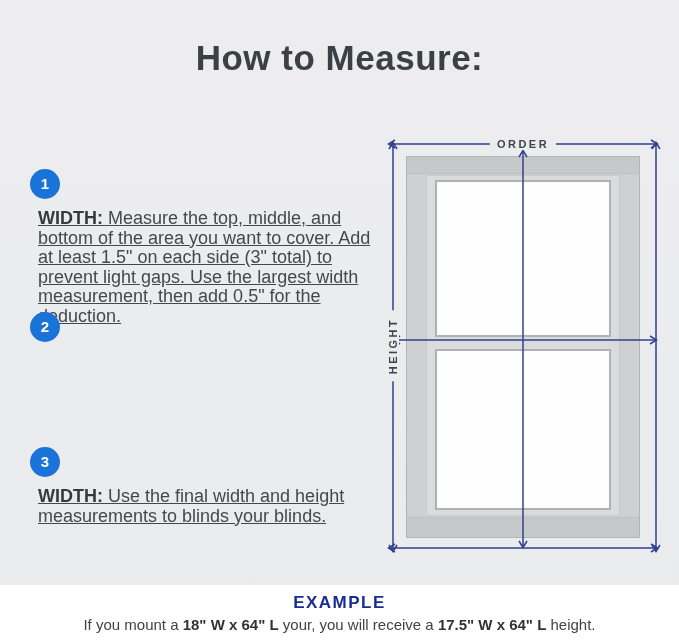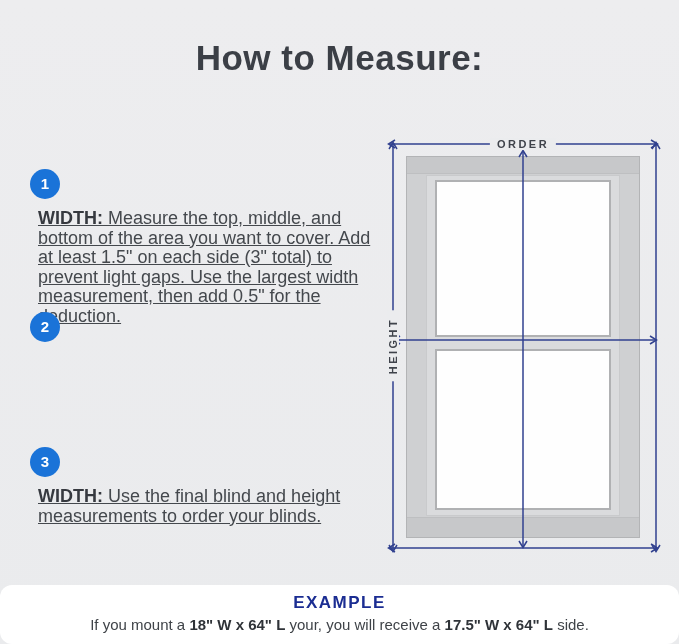--- a/index.html
+++ b/index.html
@@ -77,21 +77,21 @@
     position:absolute; background:#ebecee; padding:0 7px;
     font-size:11px; font-weight:700; letter-spacing:2.5px; color:#3f434b;
     white-space:nowrap;
   }
   .label-width { left:143px; top:14px; transform:translate(-50%,-50%); }
   .label-height { left:13px; top:216px; transform:translate(-50%,-50%) rotate(-90deg); }
 
   
   .footer {
     position:absolute; left:0; right:0; top:585px; height:59px;
-    background:#ffffff; text-align:center;border-radius:12px;
+    background:#ffffff; text-align:center;
   }
   .example-label {
     margin-top:8px; font-size:17px; font-weight:800;
     color:#1b2d92; letter-spacing:1.5px;
   }
   .example-text { margin-top:3px; font-size:15px; color:#3f4348; }
   .example-text b { font-weight:700; color:#2f3338; }
 </style>
 </head>
 <body>
@@ -104,21 +104,21 @@
   <div class="step-badge">1</div>
   <p class="step-text"><b class="step-label">WIDTH:</b> <span>Measure the top, middle, and bottom of the area you want to cover. Add at least 1.5" on each side (3" total) to prevent light gaps. Use the largest width measurement, then add 0.5" for the deduction.</span></p>
 </div>
 
 <div class="step step-2">
   <div class="step-badge">2</div>
 </div>
 
 <div class="step step-3">
   <div class="step-badge">3</div>
-  <p class="step-text"><b class="step-label">WIDTH:</b> <span>Use the final blind and height measurements to order your blinds.</span></p>
+  <p class="step-text"><b class="step-label">WIDTH:</b> <span>Use the final width and height measurements to blinds your blinds.</span></p>
 </div>
 
 <div class="diagram">
 
   <div class="window-frame">
     <div class="frame-head"></div>
     <div class="frame-sill"></div>
     <div class="window-sash">
       <div class="pane pane-top"></div>
       <div class="pane pane-bottom"></div>
@@ -144,14 +144,14 @@
 
     <line x1="276" y1="13" x2="276" y2="421" stroke="#31418f" stroke-width="1.5" marker-start="url(#chev)" marker-end="url(#chev)"></line>
   </svg>
 
   <div class="dim-label label-width">ORDER</div>
   <div class="dim-label label-height">HEIGHT</div>
 </div>
 
 <div class="footer">
   <div class="example-label">EXAMPLE</div>
-  <div class="example-text"><span>If you mount a </span><b>18" W x 64" L</b><span> your, you will receive a </span><b>17.5" W x 64" L</b><span> side.</span></div>
+  <div class="example-text"><span>If you mount a </span><b>18" W x 64" L</b><span> your, you will receive a </span><b>17.5" W x 64" L</b><span> height.</span></div>
 </div>
 
 </body></html>

